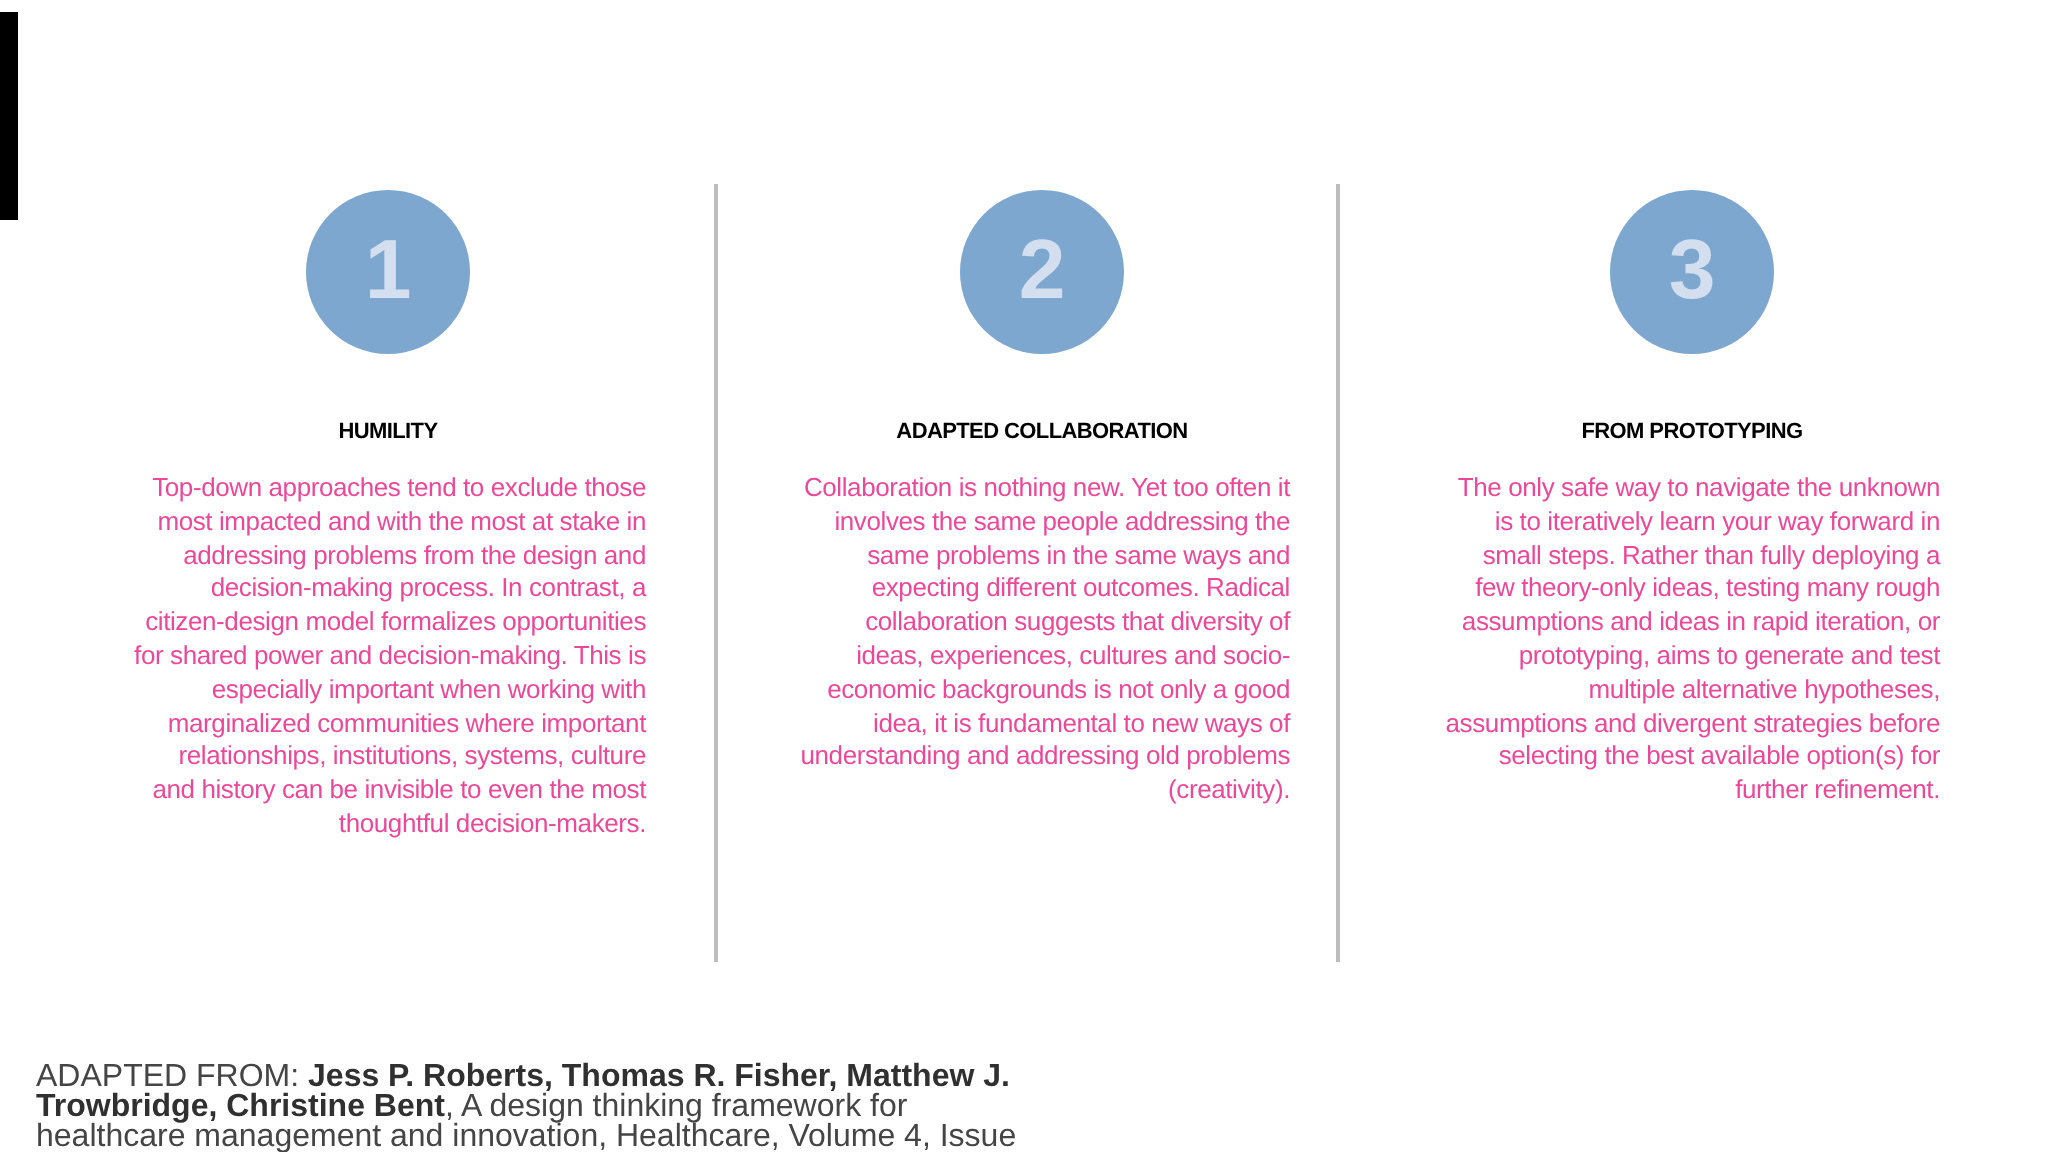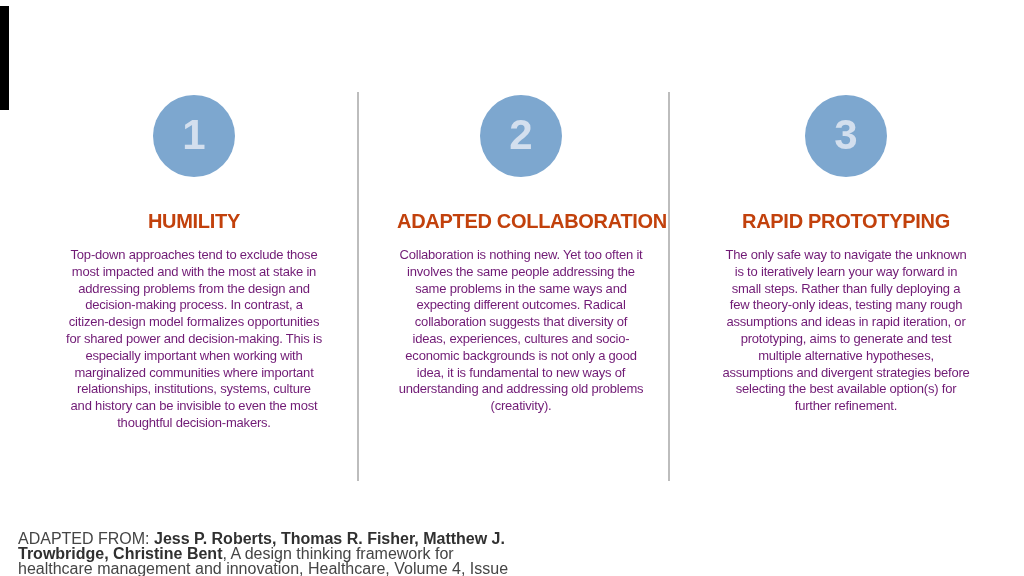--- a/index.html
+++ b/index.html
@@ -37,33 +37,33 @@
   }
   .circle .num {
     color: #d3dfee;
     font-size: 42px;
     font-weight: bold;
     line-height: 1;
     transform: translateY(-1px);
   }
   .heading {
     margin-top: 33px;
-    font-size: 20px;
+    font-size: 11px;
     font-weight: bold;
     letter-spacing: -0.3px;
-    color: #c2410c;
+    color: #000000;
     white-space: nowrap;
   }
   .body-text {
     margin-top: 14px;
-    text-align: center;
+    text-align: right;
     font-size: 13px;
     letter-spacing: -0.2px;
     line-height: 16.8px;
-    color: #701a75;
+    color: #ec4899;
   }
   .divider {
     position: absolute;
     top: 92px;
     width: 2px;
     height: 389px;
     background: #bdbdbd;
   }
   .divider-1 { left: 357px; }
   .divider-2 { left: 668px; }
@@ -102,19 +102,19 @@
     <div class="heading">ADAPTED COLLABORATION</div>
     <div class="body-text">Collaboration is nothing new. Yet too often it involves the same people addressing the same problems in the same ways and expecting different outcomes. Radical collaboration suggests that diversity of ideas, experiences, cultures and socio-economic backgrounds is not only a good idea, it is fundamental to new ways of understanding and addressing old problems (creativity).</div>
   </div>
 
   <div class="divider divider-2"></div>
 
   <div class="col col-3">
     <div class="circle">
       <span class="num">3</span>
     </div>
-    <div class="heading">RAPID PROTOTYPING</div>
+    <div class="heading">FROM PROTOTYPING</div>
     <div class="body-text">The only safe way to navigate the unknown is to iteratively learn your way forward in small steps. Rather than fully deploying a few theory-only ideas, testing many rough assumptions and ideas in rapid iteration, or prototyping, aims to generate and test multiple alternative hypotheses, assumptions and divergent strategies before selecting the best available option(s) for further refinement.</div>
   </div>
 
   <div class="footer"><span>ADAPTED FROM: </span><span class="bold">Jess P. Roberts, Thomas R. Fisher, Matthew J. Trowbridge, Christine Bent</span><span>, A design thinking framework for healthcare management and innovation, Healthcare, Volume 4, Issue 1, March 2016, Pages 11-14 h</span></div>
 
 </div>
 
 </body></html>

